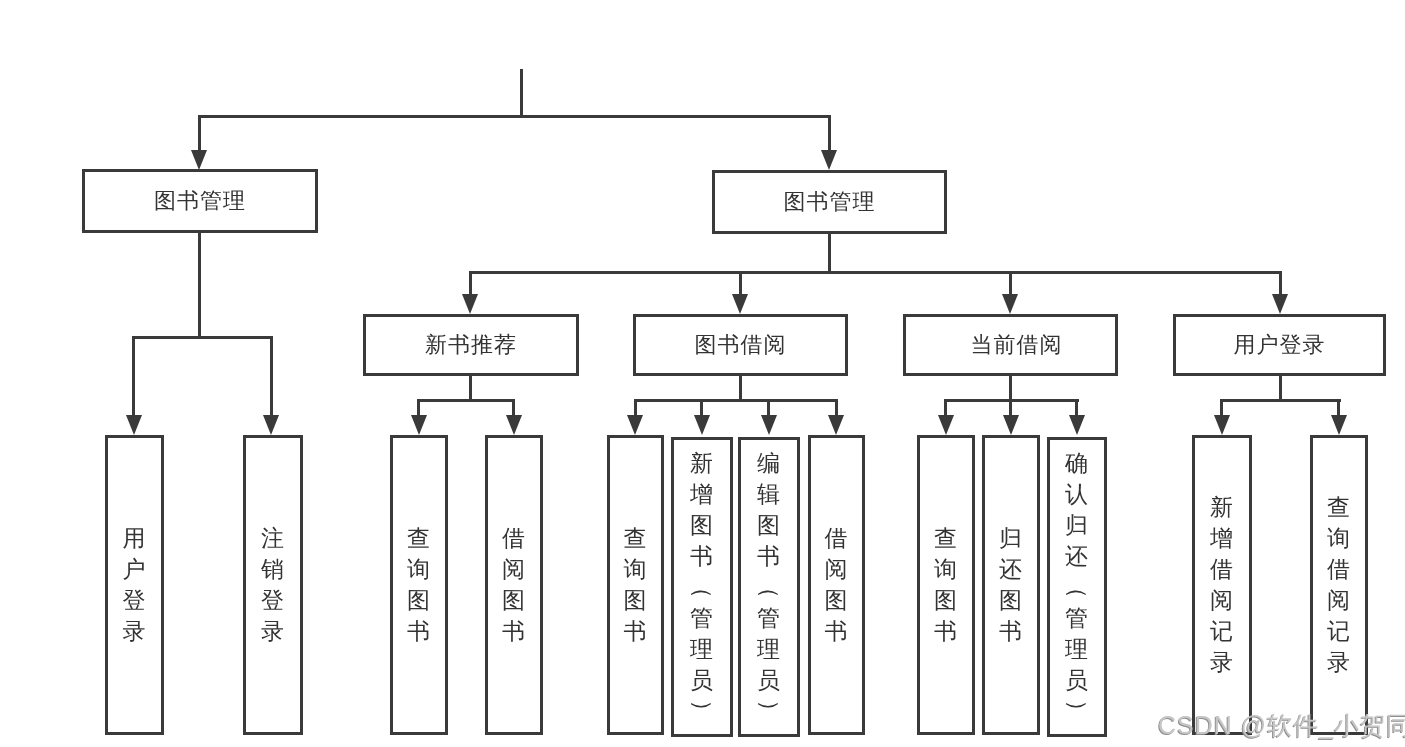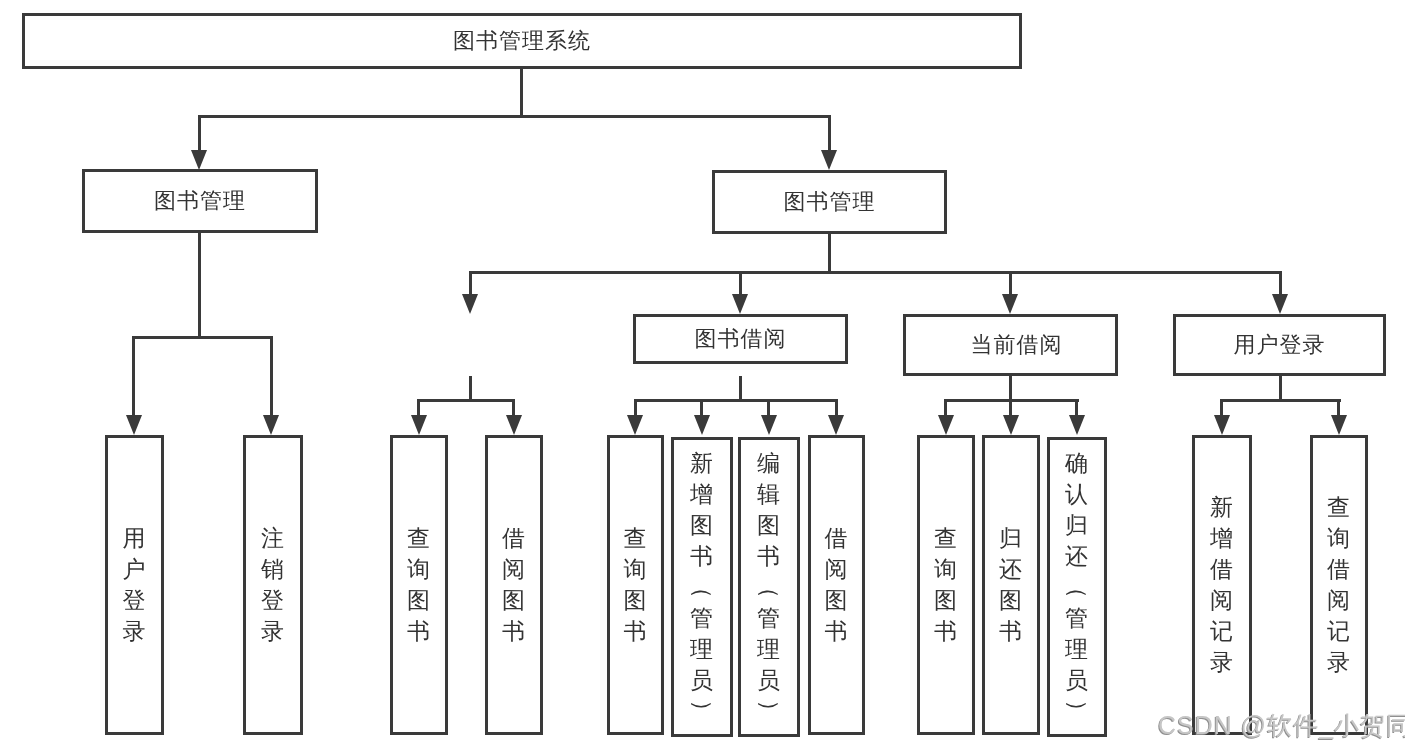--- a/index.html
+++ b/index.html
@@ -101,32 +101,32 @@
   <div class="line" style="left:1075px;top:399px;width:3px;height:18px;"></div>
   <div class="arrow" style="left:1069px;top:415px;"></div>
 
   <div class="line" style="left:1279px;top:376px;width:3px;height:26px;"></div>
   <div class="line" style="left:1220px;top:399px;width:121px;height:3px;"></div>
   <div class="line" style="left:1220px;top:399px;width:3px;height:18px;"></div>
   <div class="arrow" style="left:1214px;top:415px;"></div>
   <div class="line" style="left:1337px;top:399px;width:3px;height:18px;"></div>
   <div class="arrow" style="left:1331px;top:415px;"></div>
 
-  <div class="node" style="left:22px;top:13px;width:1000px;height:56px;">
-    <span>图书管理系统</span>
-  </div>
 
   <div class="node" style="left:82px;top:169px;width:236px;height:64px;">
     <span>图书管理</span>
   </div>
   <div class="node" style="left:712px;top:170px;width:235px;height:64px;">
     <span>图书管理</span>
   </div>
 
-  <div class="node" style="left:633px;top:314px;width:215px;height:50px;">
+  <div class="node" style="left:363px;top:314px;width:216px;height:62px;">
+    <span>新书推荐</span>
+  </div>
+  <div class="node" style="left:633px;top:314px;width:215px;height:62px;">
     <span>图书借阅</span>
   </div>
   <div class="node" style="left:903px;top:314px;width:215px;height:62px;padding-left:12px;">
     <span>当前借阅</span>
   </div>
   <div class="node" style="left:1173px;top:314px;width:213px;height:62px;">
     <span>用户登录</span>
   </div>
 
   <div class="node leaf" style="left:105px;top:435px;width:59px;height:300px;">

